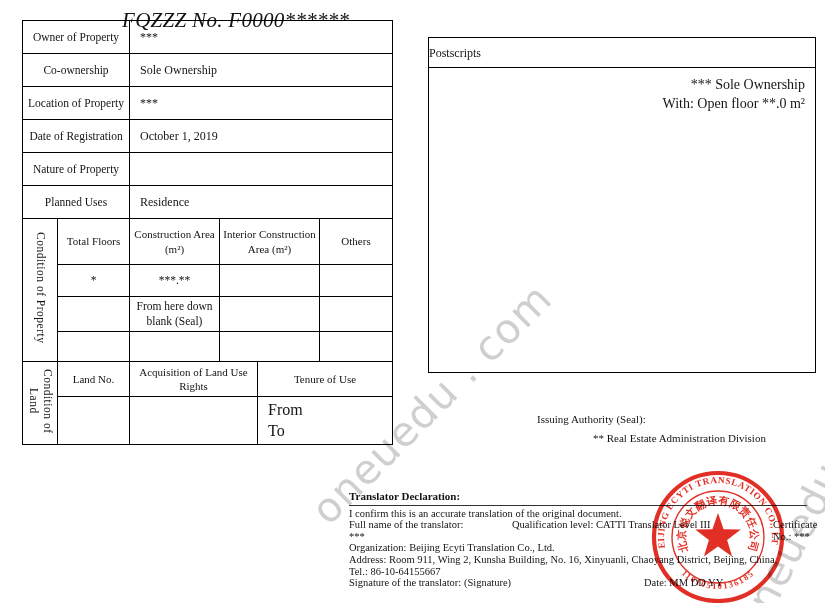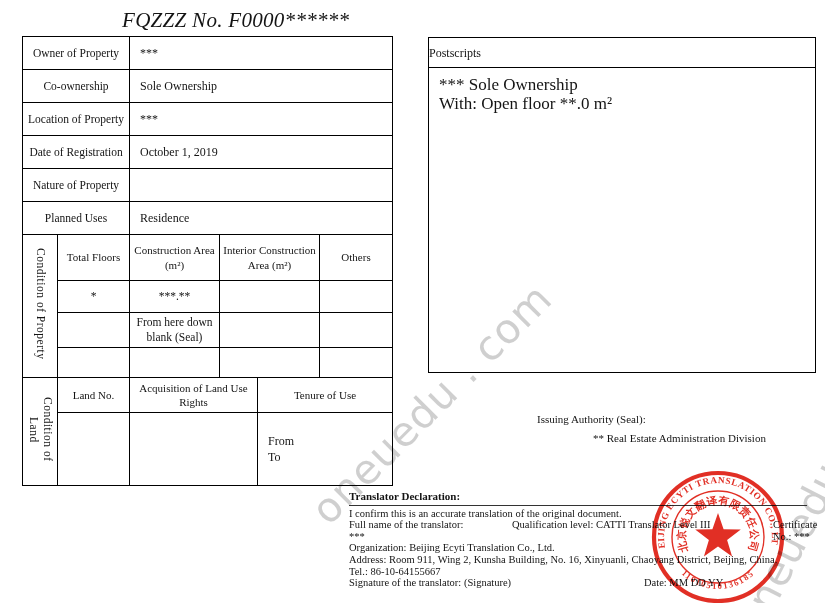--- a/index.html
+++ b/index.html
@@ -11,41 +11,41 @@
   .wm { position:absolute; z-index:0; font-family:"DejaVu Sans","Liberation Sans",sans-serif;
         font-size:41px; color:#c4c4c4; opacity:.8; white-space:nowrap; letter-spacing:1px; }
   .wm1 { left:272px; top:380px; transform:rotate(-45deg); }
   .wm2 { left:660px; top:465px; transform:rotate(-63deg); }
 
   .layer { position:absolute; z-index:1; }
 
   .title { left:122px; top:8px; font-size:21px; letter-spacing:.3px;font-style:italic; }
 
   
-  .tbl-wrap { left:22px; top:36px; }
+  .tbl-wrap { left:22px; top:20px; }
   table { border-collapse:collapse; table-layout:fixed; width:370px; background:transparent; }
   .land-tbl { margin-top:-1px; }
   table, td { border:1.4px solid #000; }
   td { border-width:1px; }
   table { border-width:1.6px; }
   td { vertical-align:middle; overflow:hidden; }
   .lbl  { text-align:center; font-size:11.5px; padding:2px 4px; line-height:1.25; }
   .val  { font-size:12px; padding:2px 10px; }
   .hdr  { text-align:center; font-size:11px; padding:2px 2px; line-height:1.3; }
   .ctr  { text-align:center; font-size:11.5px; line-height:1.3; padding:2px 2px; }
   .vcell { text-align:center; padding:0; }
   .vtext { display:inline-block; writing-mode:vertical-rl; font-size:11.5px; line-height:1.2; letter-spacing:.5px; }
   .vtext span { display:block; }
-  .tenure-cell { font-size:12px; padding:20px 10px; vertical-align:top; }
+  .tenure-cell { font-size:16px; padding:2px 10px; vertical-align:top; }
   .tenure-cell div { line-height:1.35; }
 
   
   .postscripts { left:428px; top:37px; width:388px; height:336px; border:1.6px solid #000; background:transparent; }
   .ps-header { height:30px; line-height:30px; border-bottom:1px solid #000; font-size:12px; }
-  .ps-body { padding:7px 10px; font-size:17px; line-height:19px; }
+  .ps-body { padding:7px 10px; font-size:14px; line-height:19px;text-align:right; }
 
   
   .issuing { left:537px; top:410px; font-size:11px; line-height:19px; }
   .issuing .ind { margin-left:56px; }
 
   
   .decl { left:349px; top:491px; width:458px; font-size:10.5px; line-height:11.6px; }
   .decl-heading { font-weight:bold; font-size:11px; border-bottom:1px solid #333; padding-bottom:2px; margin-bottom:2px; }
   .decl-row { display:flex;gap:34px; }
   .w129 { width:129px; flex:none; }

